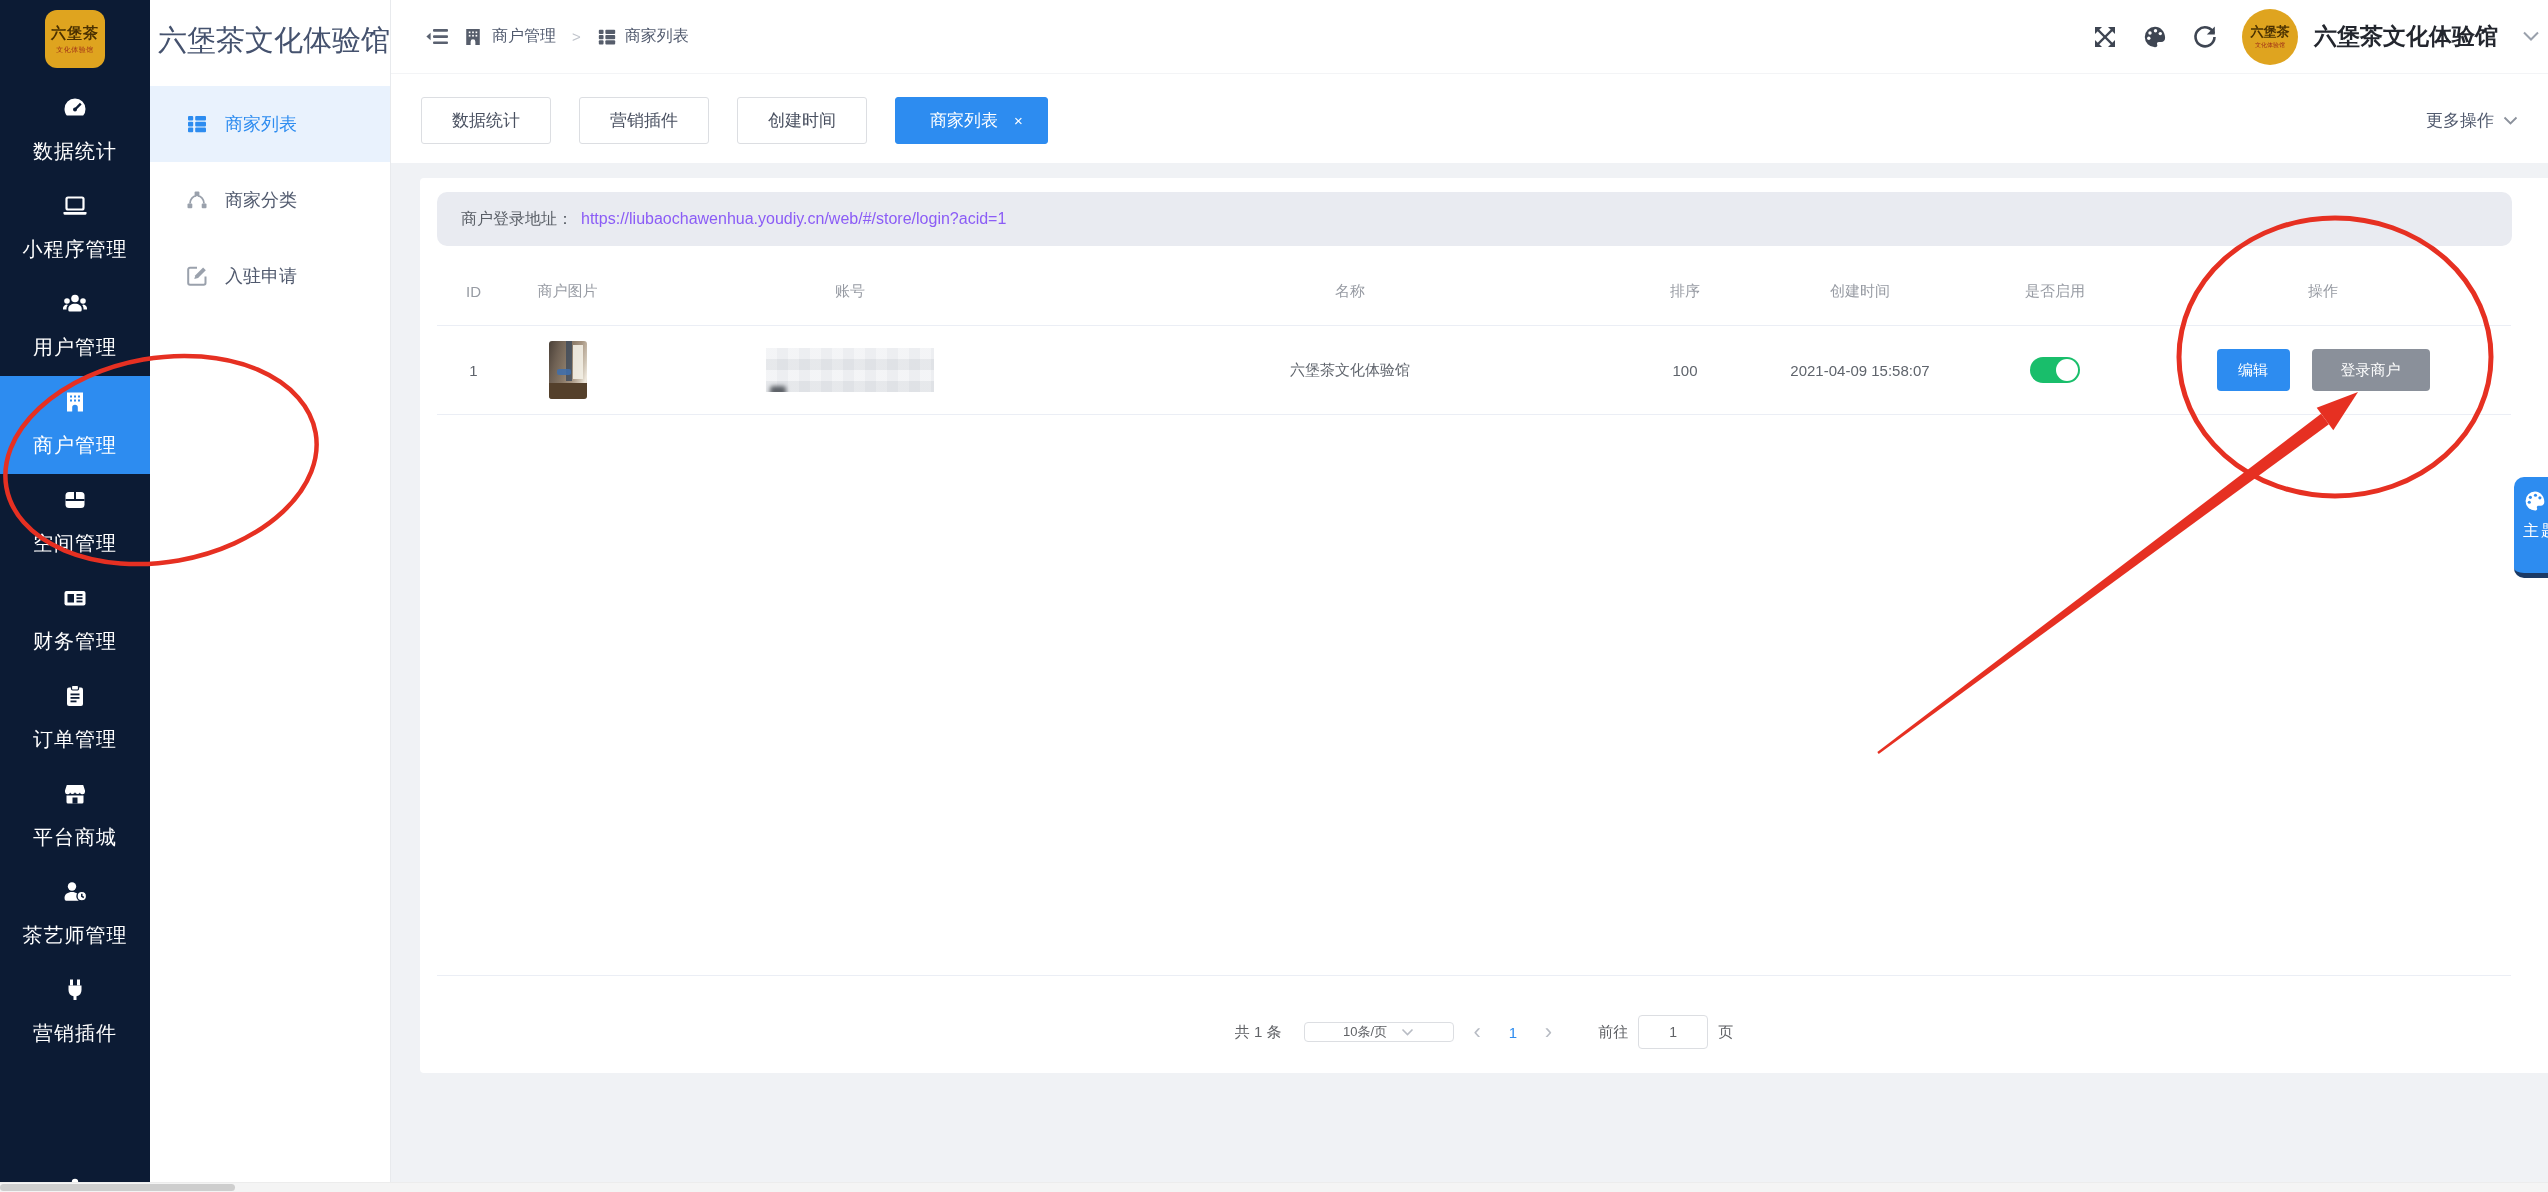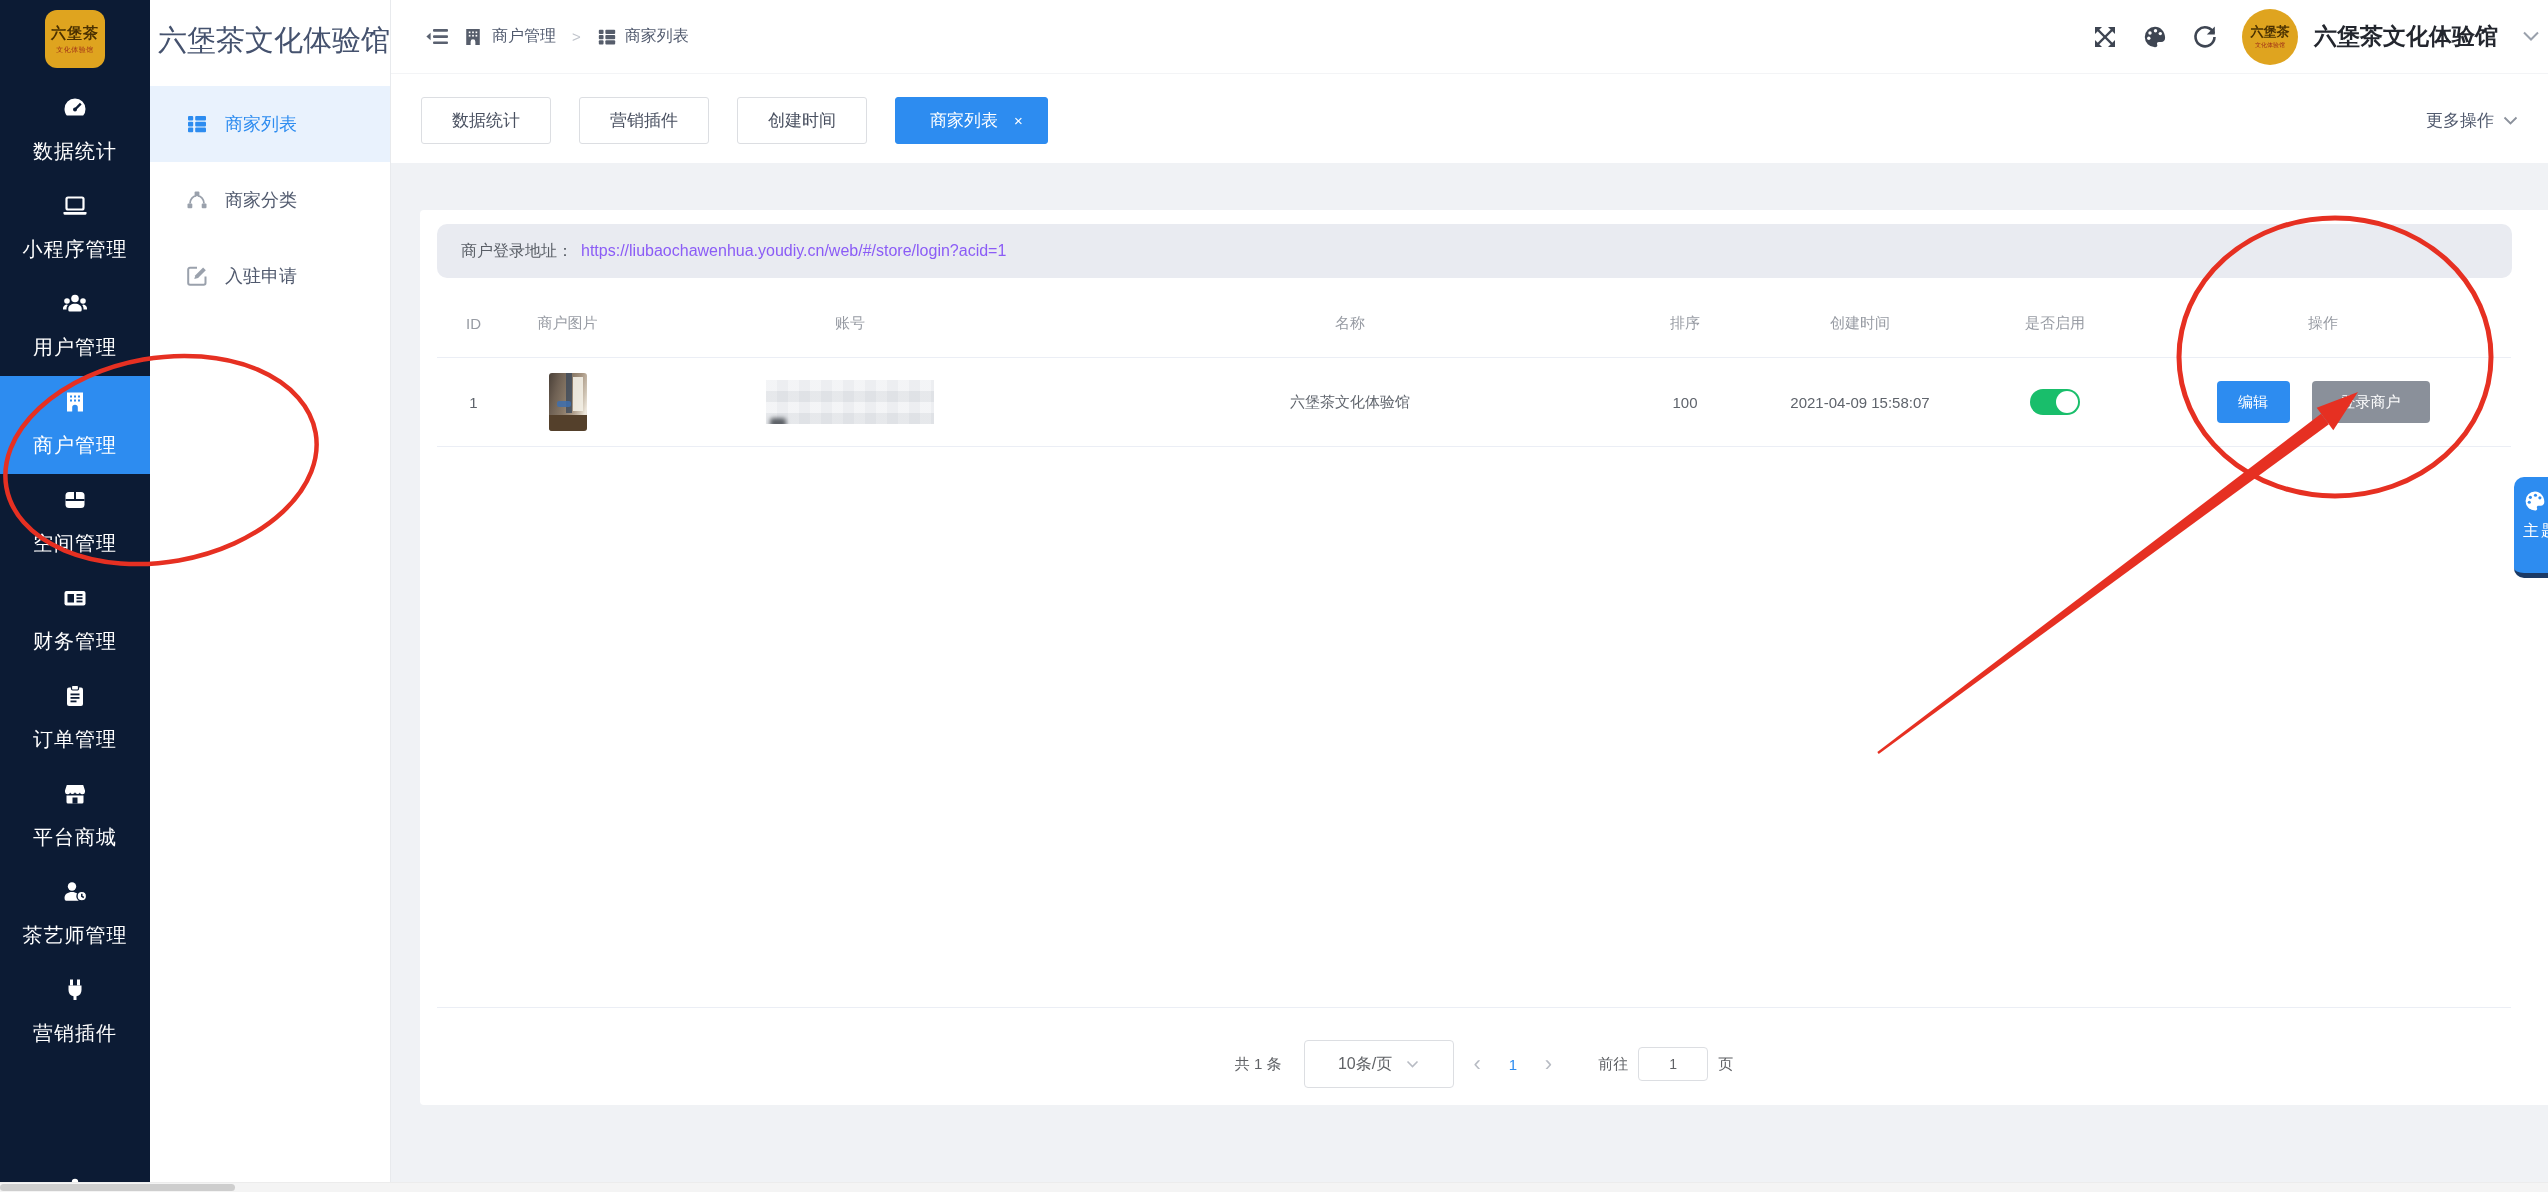--- a/index.html
+++ b/index.html
@@ -53,21 +53,21 @@
   #tabs{position:absolute;left:31px;top:23px;display:flex;gap:28px;}
   .tab{height:47px;box-sizing:border-box;display:flex;align-items:center;padding:0 30px;border:1px solid #dcdee2;
     border-radius:3px;background:#fff;font-size:17px;color:#495060;white-space:nowrap;cursor:pointer;}
   .tab.active{background:#2d8cf0;border-color:#2d8cf0;color:#fff;padding:0 24px 0 34px;}
   .tab-close{margin-left:16px;font-size:15px;line-height:1;cursor:pointer;}
   #more-actions{position:absolute;right:30px;top:23px;height:47px;display:flex;align-items:center;gap:9px;
     font-size:17px;color:#515a6e;cursor:pointer;}
 
   
   #content{position:absolute;left:0;right:0;top:163px;bottom:0;background:#f0f2f5;}
-  #card{position:absolute;left:30px;right:0;top:15px;height:895px;background:#fff;border-radius:4px 0 0 4px;margin-top:32px;}
+  #card{position:absolute;left:30px;right:0;top:15px;height:895px;background:#fff;border-radius:4px 0 0 4px;}
   #notice{position:absolute;left:17px;right:36px;top:14px;height:54px;background:#e9ebf1;border-radius:10px;
     display:flex;align-items:center;padding-left:24px;box-sizing:border-box;gap:8px;font-size:16px;color:#595e66;}
   #notice .url{color:#8b5cf6;}
 
   #table{position:absolute;left:17px;right:37px;top:80px;}
   .trow{display:grid;grid-template-columns:73px 115px 450px 550px 120px 230px 160px minmax(0,1fr);
     align-items:center;text-align:center;}
   #thead{height:67px;border-bottom:1px solid #ebeef5;color:#979ba3;font-size:15px;}
   #tbody-row{height:88px;border-bottom:1px solid #ebeef5;color:#5f646c;font-size:15px;}
   .cell{overflow:hidden;white-space:nowrap;}
@@ -87,22 +87,22 @@
   .actions{display:flex;justify-content:center;gap:22px;}
   .btn{height:42px;border:none;border-radius:4px;color:#fff;font-size:15px;display:flex;align-items:center;justify-content:center;
     cursor:pointer;font-family:inherit;white-space:nowrap;}
   .btn-edit{width:73px;background:#2d8cf0;}
   .btn-login{width:118px;background:#8a909a;}
   #table-endline{position:absolute;left:17px;right:37px;top:797px;border-top:1px solid #ebeef5;}
 
   
   #pagination{position:absolute;left:0;right:0;top:824px;height:60px;display:flex;align-items:center;justify-content:center;font-size:15px;color:#606266;}
   #pg-total{margin-right:22px;}
-  #pg-size{width:150px;height:48px;box-sizing:border-box;border:1px solid #dcdee2;border-radius:4px;background:#fff;
-    display:flex;align-items:center;justify-content:center;gap:14px;font-size:16px;color:#606266;cursor:pointer;}
+  #pg-size{width:150px;height:20px;box-sizing:border-box;border:1px solid #dcdee2;border-radius:4px;background:#fff;
+    display:flex;align-items:center;justify-content:center;gap:14px;font-size:13px;color:#606266;cursor:pointer;}
   #pg-size .caret{color:#b8bcc4;}
   .pg-arrow{font-size:22px;color:#b8bcc4;margin:0 20px;cursor:pointer;line-height:1;}
   #pg-current{color:#2d8cf0;width:24px;text-align:center;cursor:pointer;}
   #pg-goto-label{margin-left:26px;}
   #pg-input{width:70px;height:34px;box-sizing:border-box;border:1px solid #dcdee2;border-radius:4px;margin:0 10px;
     text-align:center;font-size:14px;color:#606266;font-family:inherit;outline:none;}
   
   
   #theme-tab{position:absolute;left:2514px;top:477px;width:72px;height:84px;background:#2d8cf0;border-radius:10px 0 0 10px;
     border-bottom:5px solid #1b3a66;box-sizing:content-box;color:#fff;z-index:30;cursor:pointer;

